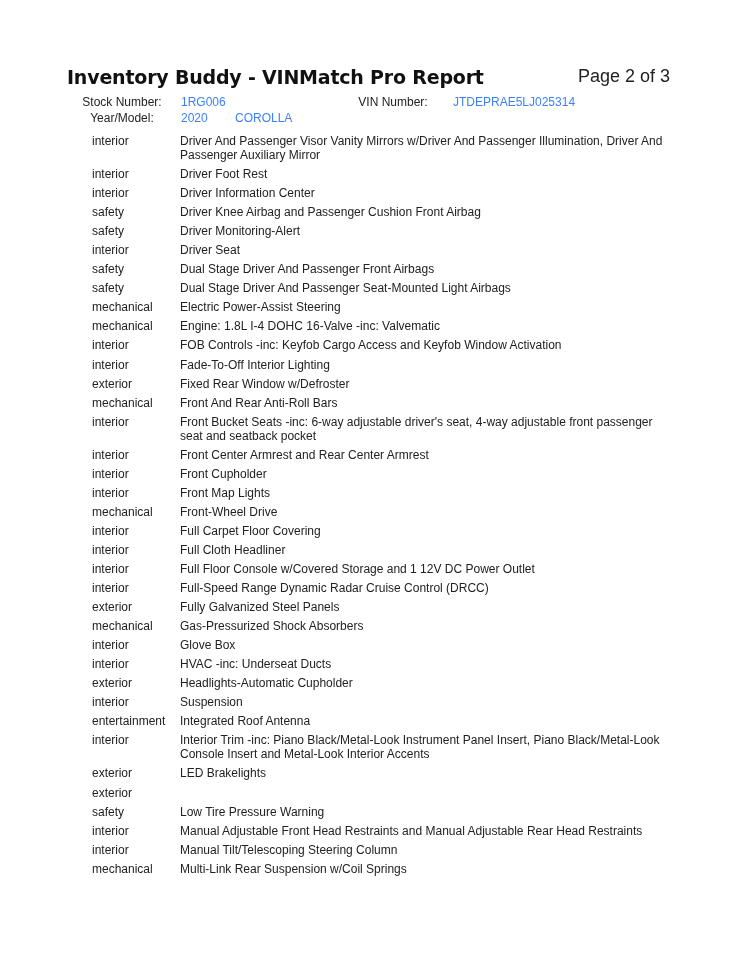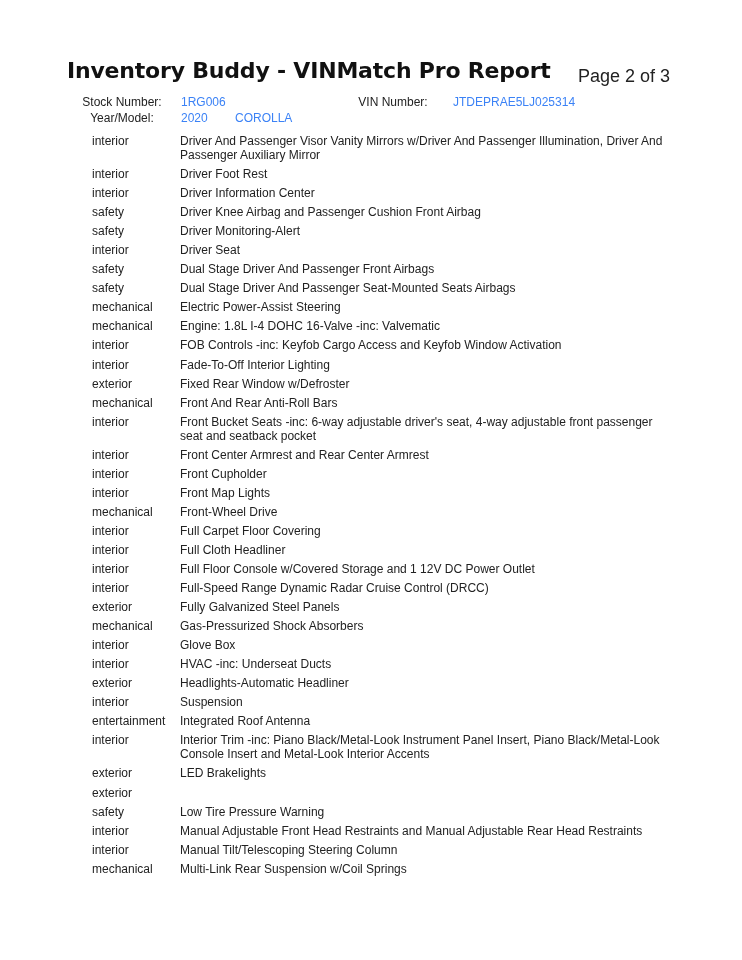--- a/index.html
+++ b/index.html
@@ -1,23 +1,23 @@
 <!DOCTYPE html>
 <html><head>
   <meta charset="utf-8">
   <style>
     html, body { margin: 0; padding: 0; background: #ffffff; }
     body {
       width: 742px; height: 960px; position: relative; overflow: hidden;
       font-family: "Liberation Sans", sans-serif; color: #1a1a1a;
     }
     .title {
-      position: absolute; left: 67px; top: 58px;
+      position: absolute; left: 67px; top: 66px;
       font-family: "DejaVu Sans", sans-serif; font-weight: bold;
-      font-size: 22px; letter-spacing: -0.2px; color: #111;
+      font-size: 19px; letter-spacing: -0.2px; color: #111;
     }
     .page-num {
       position: absolute; right: 72px; top: 66px;
       font-size: 18px; color: #222;
     }
     .meta-label {
       position: absolute; font-weight: normal; font-size: 12px; text-align: center; color: #222;
     }
     .meta-value { position: absolute; font-size: 12px; color: #3b82f6; }
     .rows { position: absolute; left: 67px; top: 134px; width: 610px; }
@@ -63,21 +63,21 @@
     <div class="row">
       <div class="cat">interior</div>
       <div class="desc">Driver Seat</div>
     </div>
     <div class="row">
       <div class="cat">safety</div>
       <div class="desc">Dual Stage Driver And Passenger Front Airbags</div>
     </div>
     <div class="row">
       <div class="cat">safety</div>
-      <div class="desc">Dual Stage Driver And Passenger Seat-Mounted Seats Airbags</div>
+      <div class="desc">Dual Stage Driver And Passenger Seat-Mounted Light Airbags</div>
     </div>
     <div class="row">
       <div class="cat">mechanical</div>
       <div class="desc">Electric Power-Assist Steering</div>
     </div>
     <div class="row">
       <div class="cat">mechanical</div>
       <div class="desc">Engine: 1.8L I-4 DOHC 16-Valve -inc: Valvematic</div>
     </div>
     <div class="row">
@@ -143,21 +143,21 @@
     <div class="row">
       <div class="cat">interior</div>
       <div class="desc">Glove Box</div>
     </div>
     <div class="row">
       <div class="cat">interior</div>
       <div class="desc">HVAC -inc: Underseat Ducts</div>
     </div>
     <div class="row">
       <div class="cat">exterior</div>
-      <div class="desc">Headlights-Automatic Headliner</div>
+      <div class="desc">Headlights-Automatic Cupholder</div>
     </div>
     <div class="row">
       <div class="cat">interior</div>
       <div class="desc">Suspension</div>
     </div>
     <div class="row">
       <div class="cat">entertainment</div>
       <div class="desc">Integrated Roof Antenna</div>
     </div>
     <div class="row">

